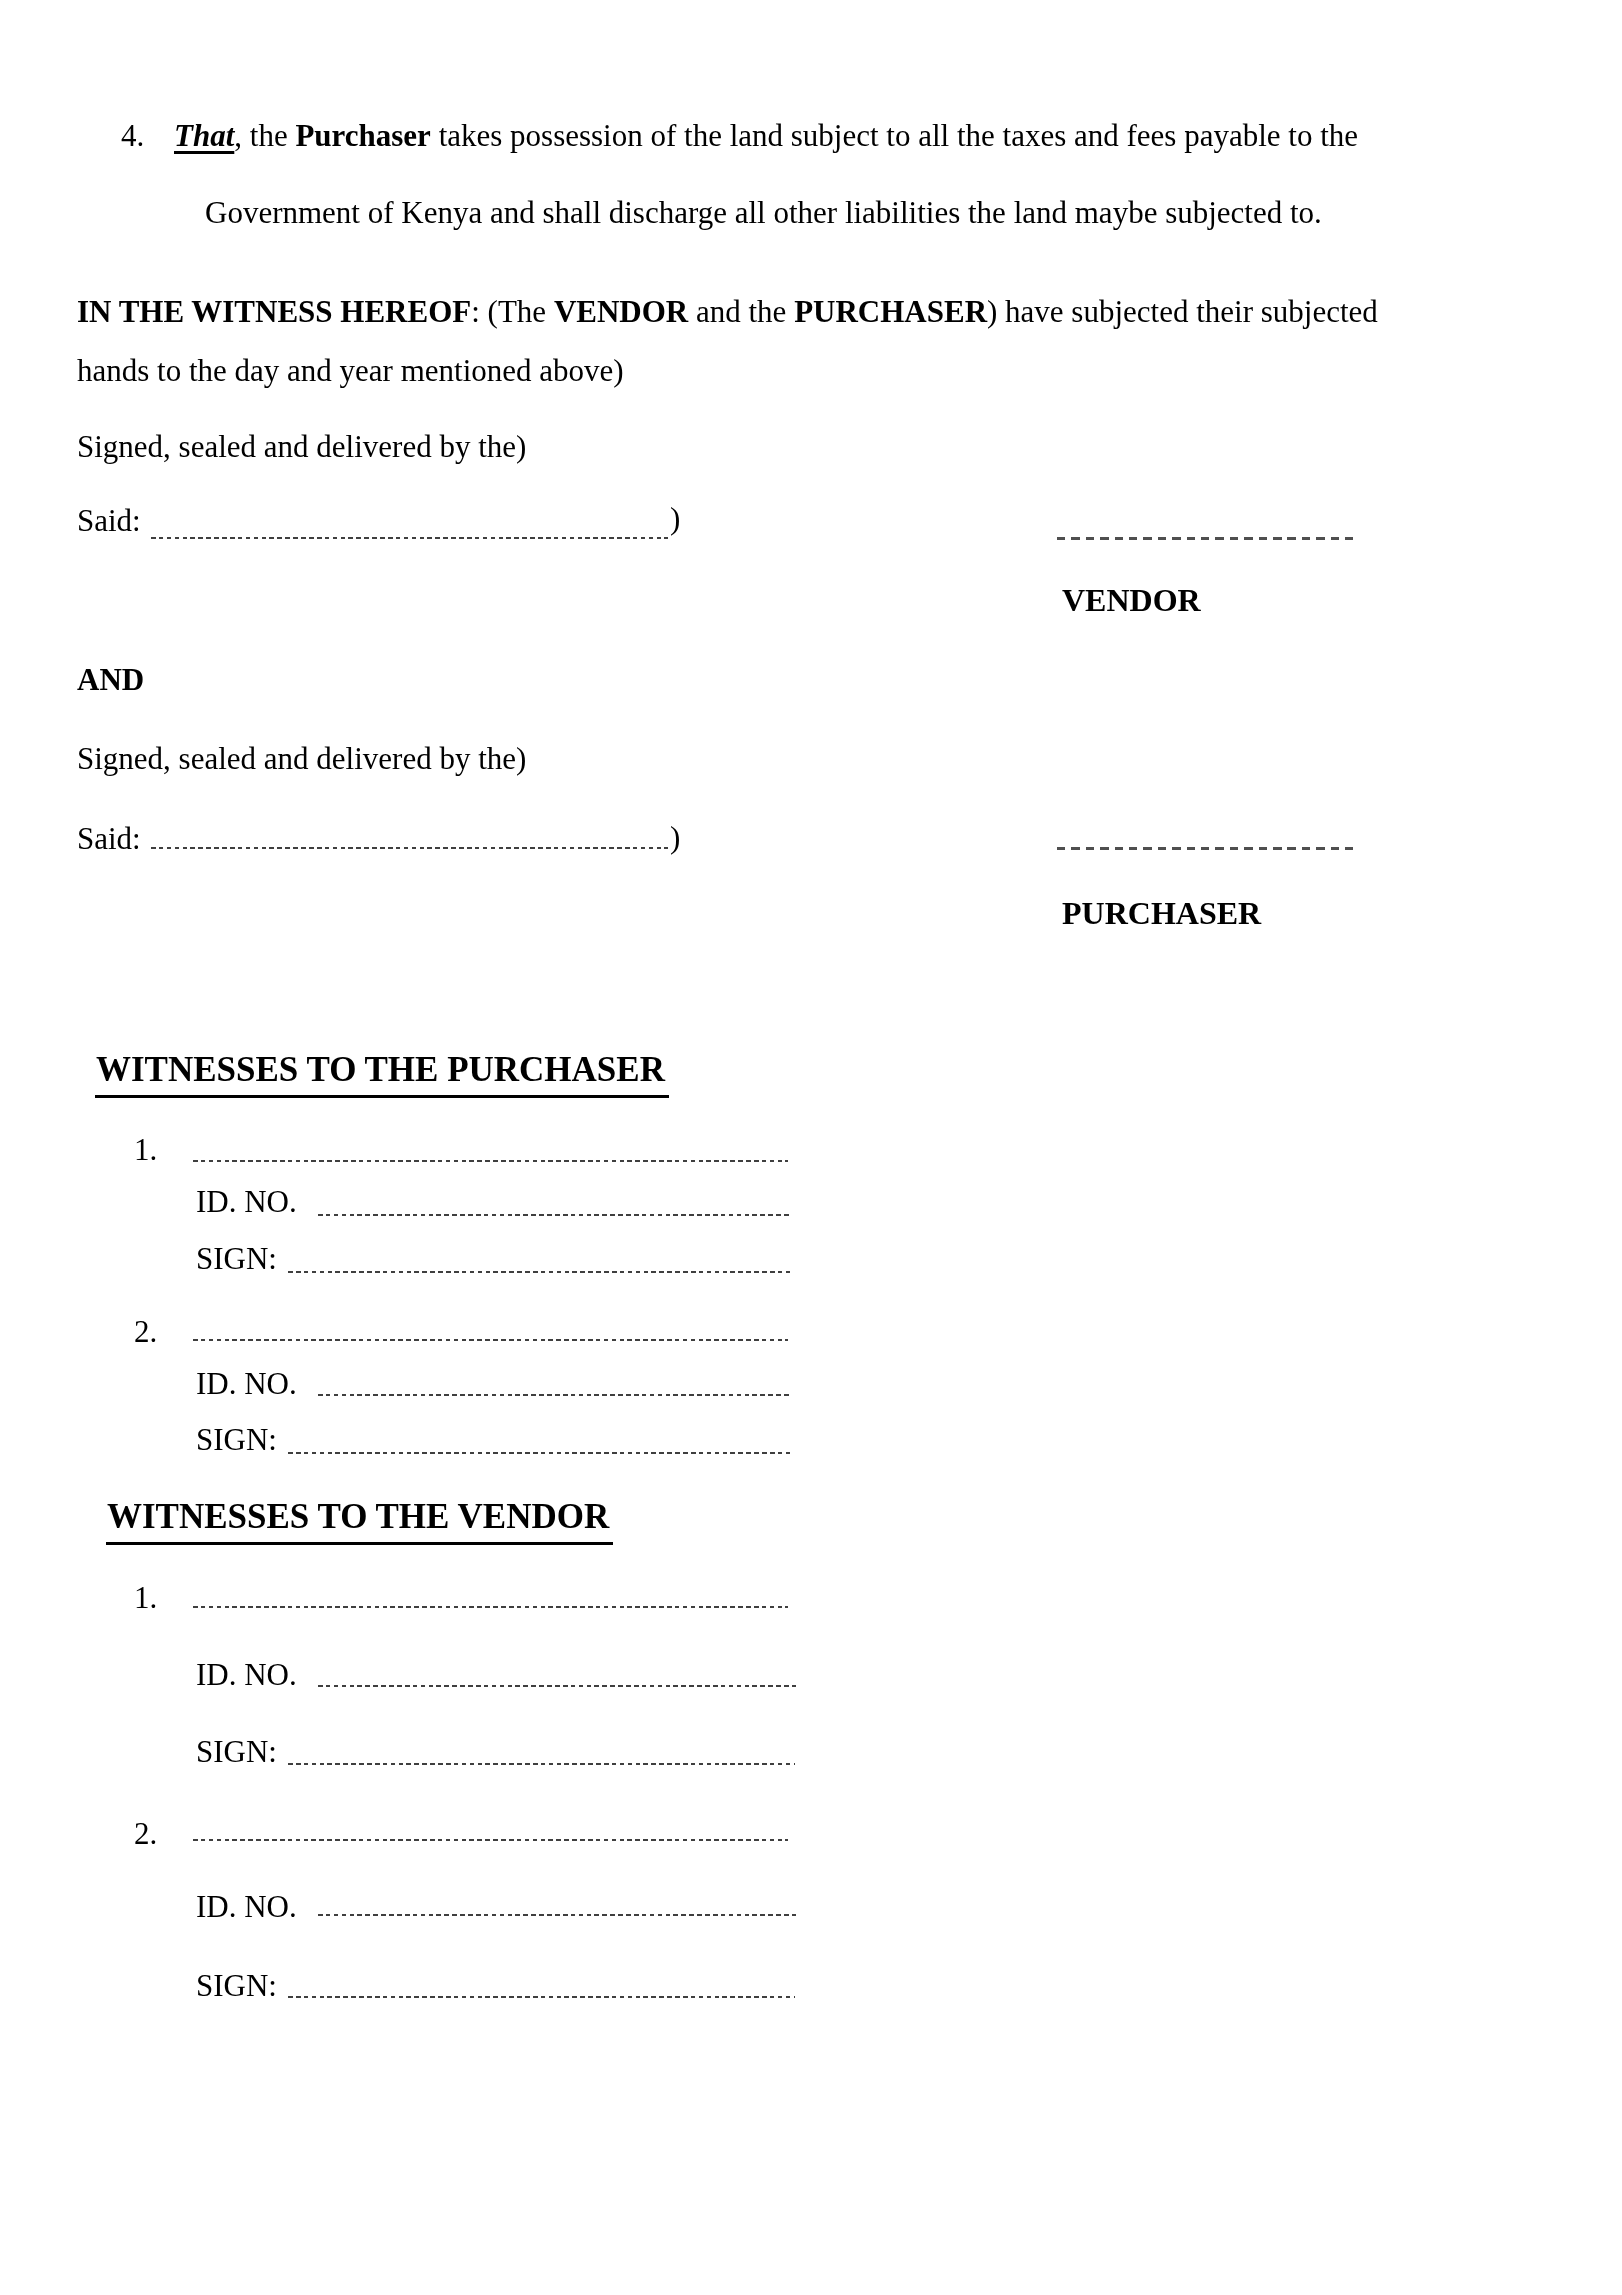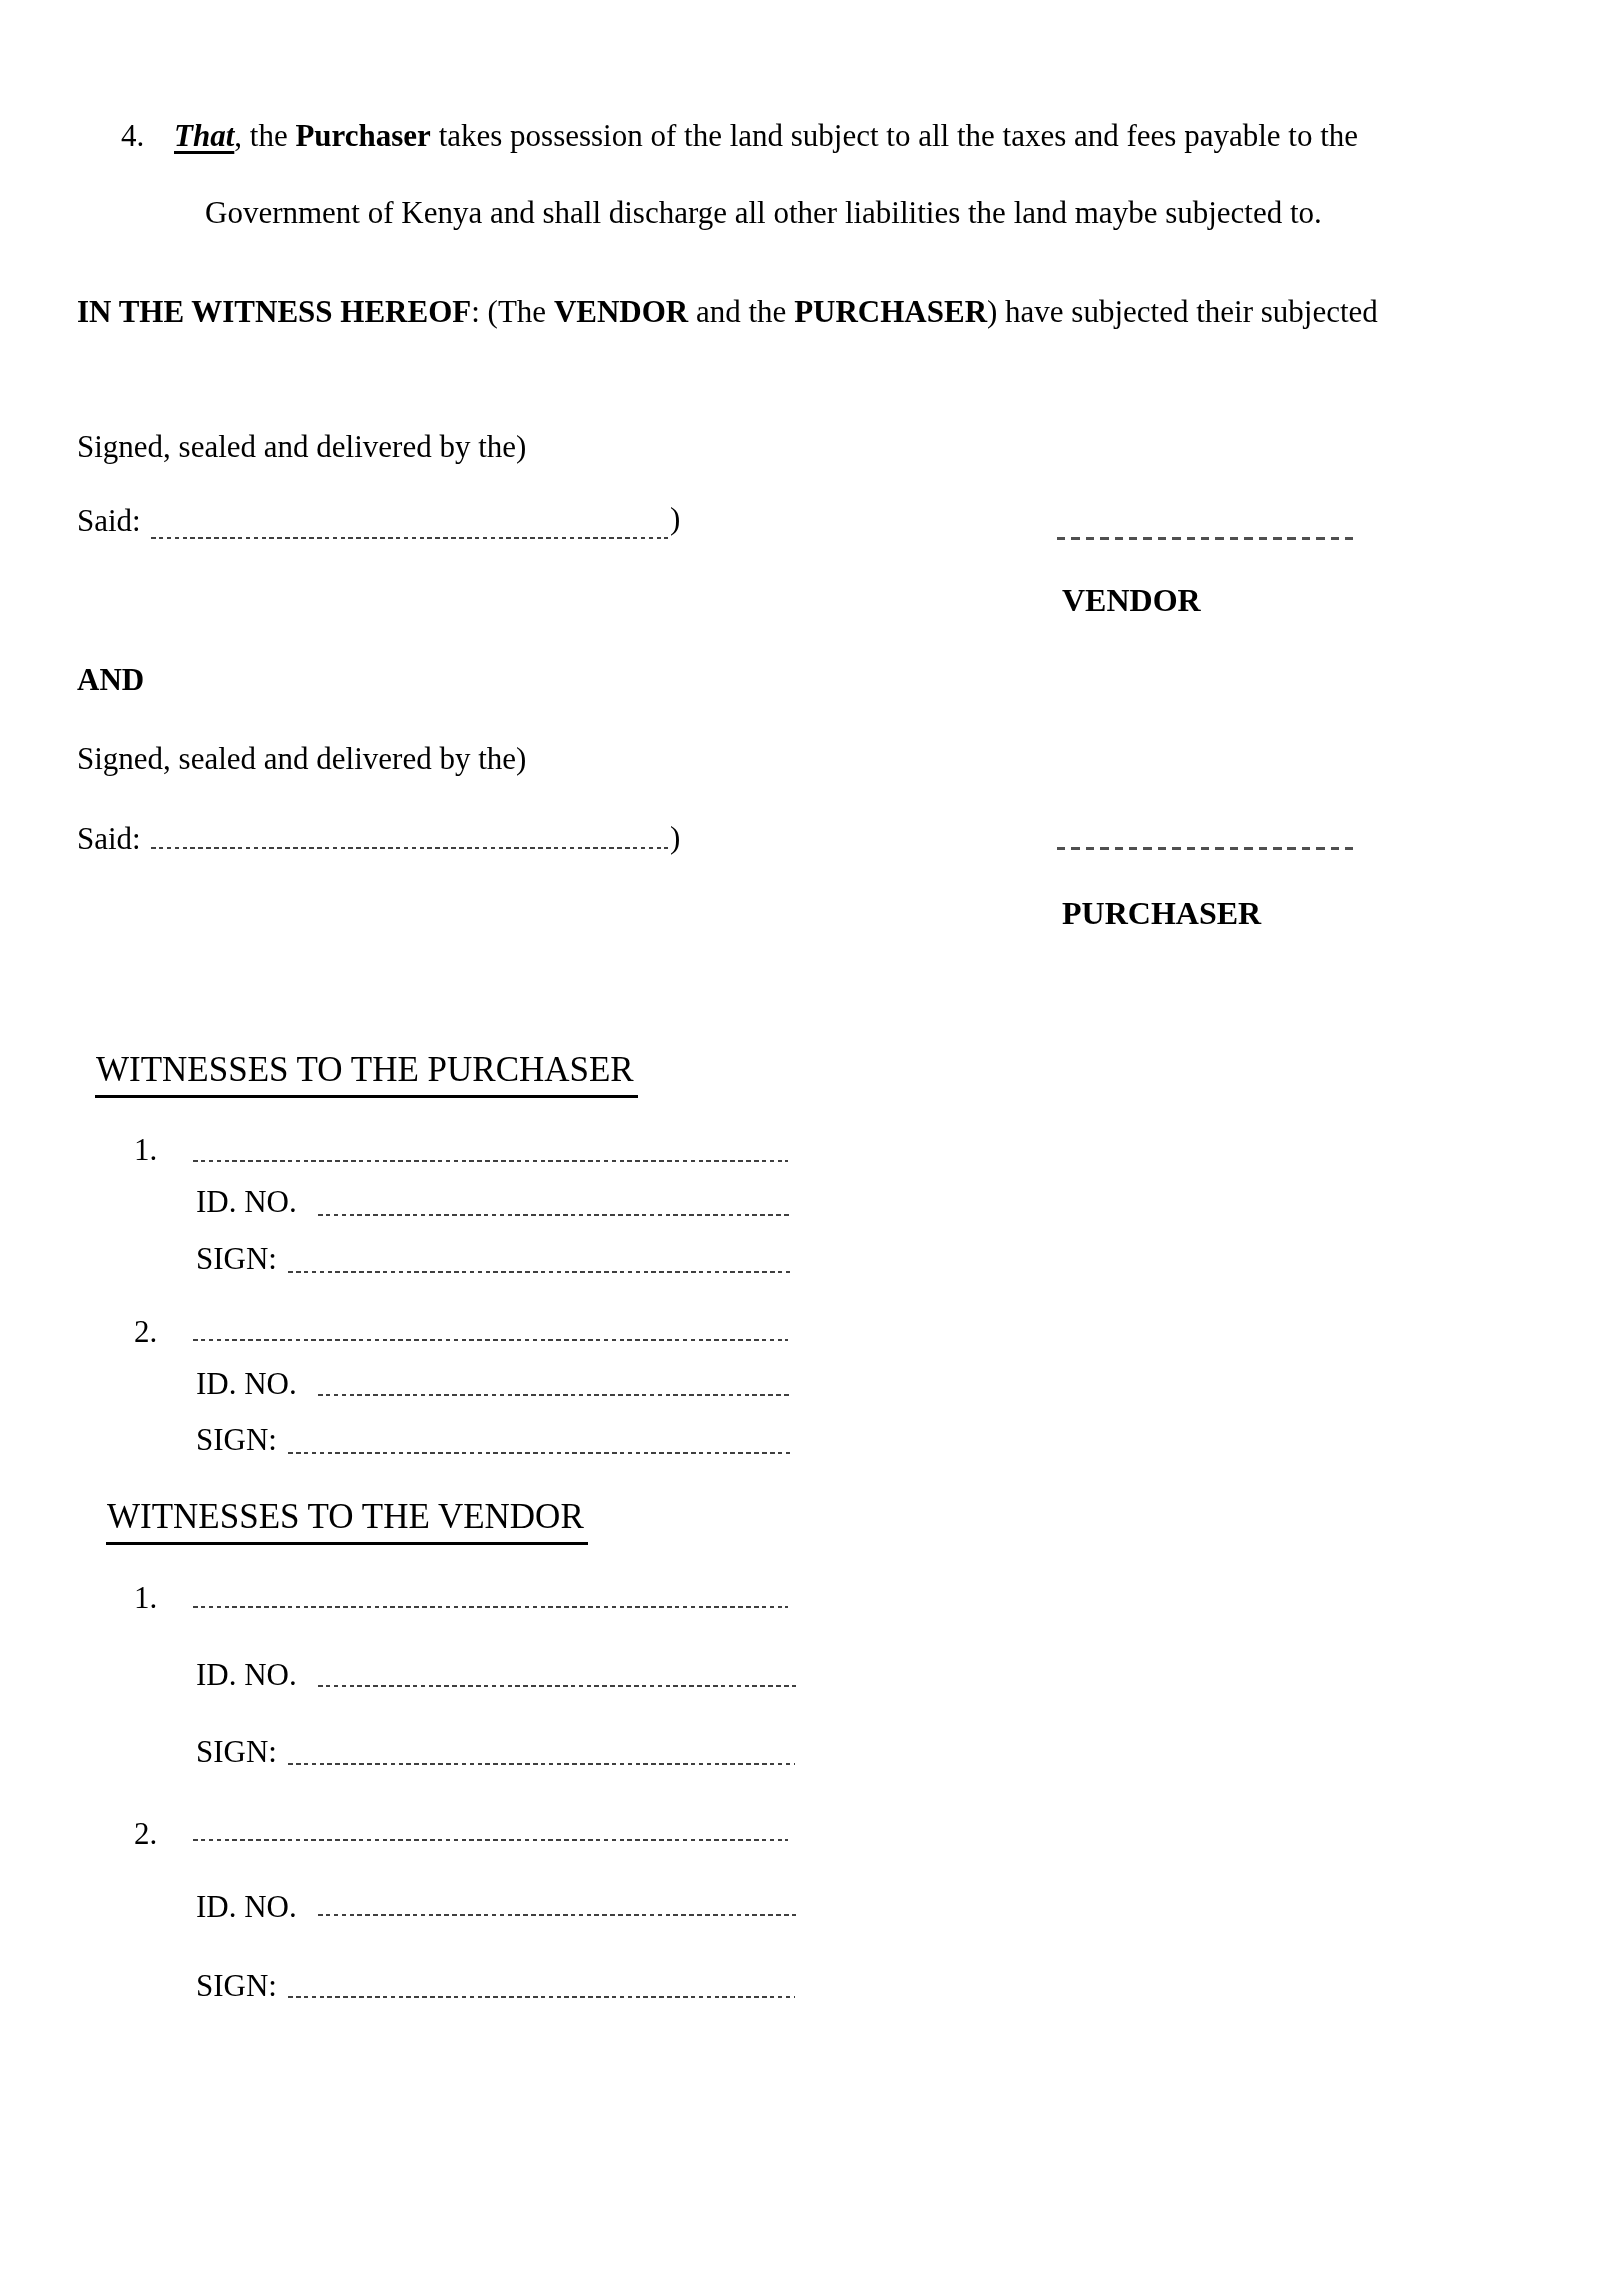--- a/index.html
+++ b/index.html
@@ -23,21 +23,21 @@
   .that{
     font-weight:bold;
     font-style:italic;
     text-decoration:underline;
     text-decoration-thickness:3.3px;
     text-underline-offset:5.2px;
   }
   .party{font-size:32px;font-weight:bold;}
   .heading{
     font-size:35px;
-    font-weight:normal;
+    font-weight:bold;
     display:inline-block;
     border-bottom:3.9px solid #000;
     padding:0 3.9px 4.6px 1.3px;
     margin-left:-1.3px;
   }
   .dots-fine{
     position:absolute;
     height:2px;
     background-image:repeating-linear-gradient(to right,#3f3f3f 0 4.6px,transparent 4.6px 7.9px);
   }
@@ -50,20 +50,21 @@
 </head>
 <body>
 
 <div class="page">
 
   <div class="txt" style="left:121px;top:118px;">4.</div>
   <div class="txt" style="left:174px;top:118px;"><span class="that">That</span><span>, the </span><span class="bold">Purchaser</span><span> takes possession of the land subject to all the taxes and fees payable to the</span></div>
   <div class="txt" style="left:173px;top:195px;margin-left:32px;">Government of Kenya and shall discharge all other liabilities the land maybe subjected to.</div>
 
   <div class="txt" style="left:77px;top:294px;"><span class="bold">IN THE WITNESS HEREOF</span><span>: (The </span><span class="bold">VENDOR</span><span> and the </span><span class="bold">PURCHASER</span><span>) have subjected their subjected</span></div>
+  <div class="txt" style="left:77px;top:353px;">hands to the day and year mentioned above)</div>
 
   <div class="txt" style="left:77px;top:429px;">Signed, sealed and delivered by the)</div>
   <div class="txt" style="left:77px;top:503px;">Said:</div>
   <div class="dots-fine" style="left:151px;top:537px;width:517px;"></div>
   <div class="txt" style="left:670px;top:501px;">)</div>
   <div class="dots-wide" style="left:1057px;top:537px;width:298px;"></div>
   <div class="txt party" style="left:1062px;top:582px;">VENDOR</div>
 
   <div class="txt bold" style="left:77px;top:662px;">AND</div>
 

